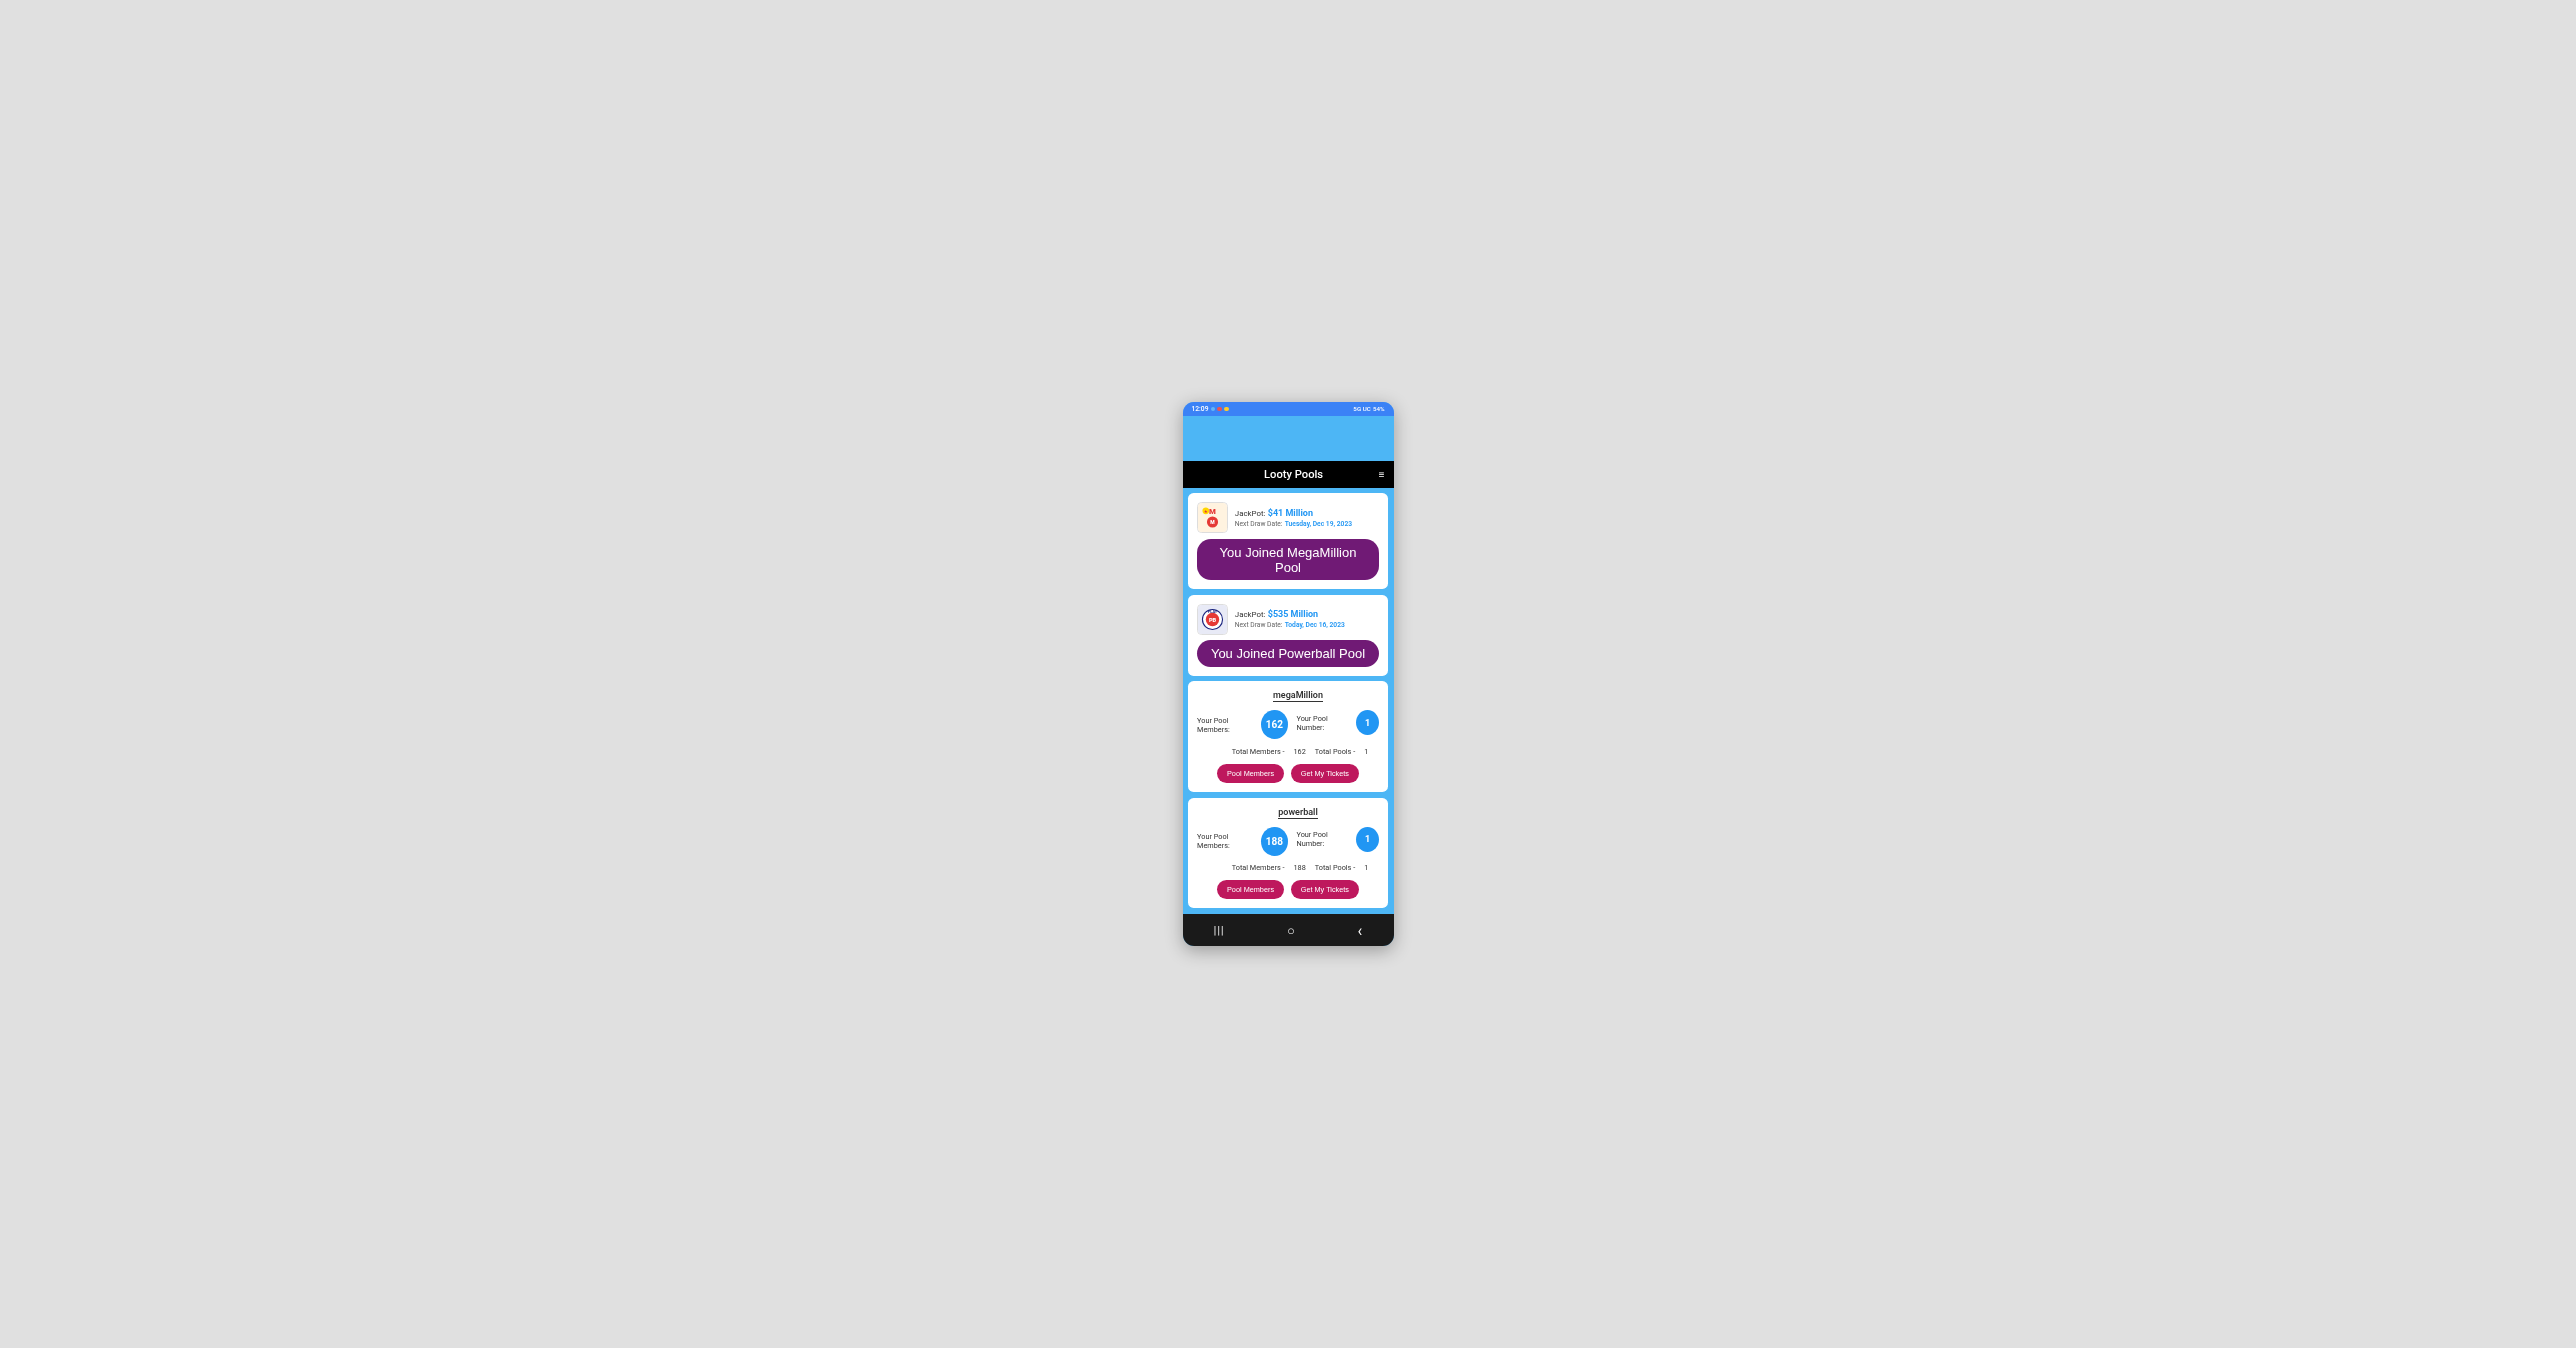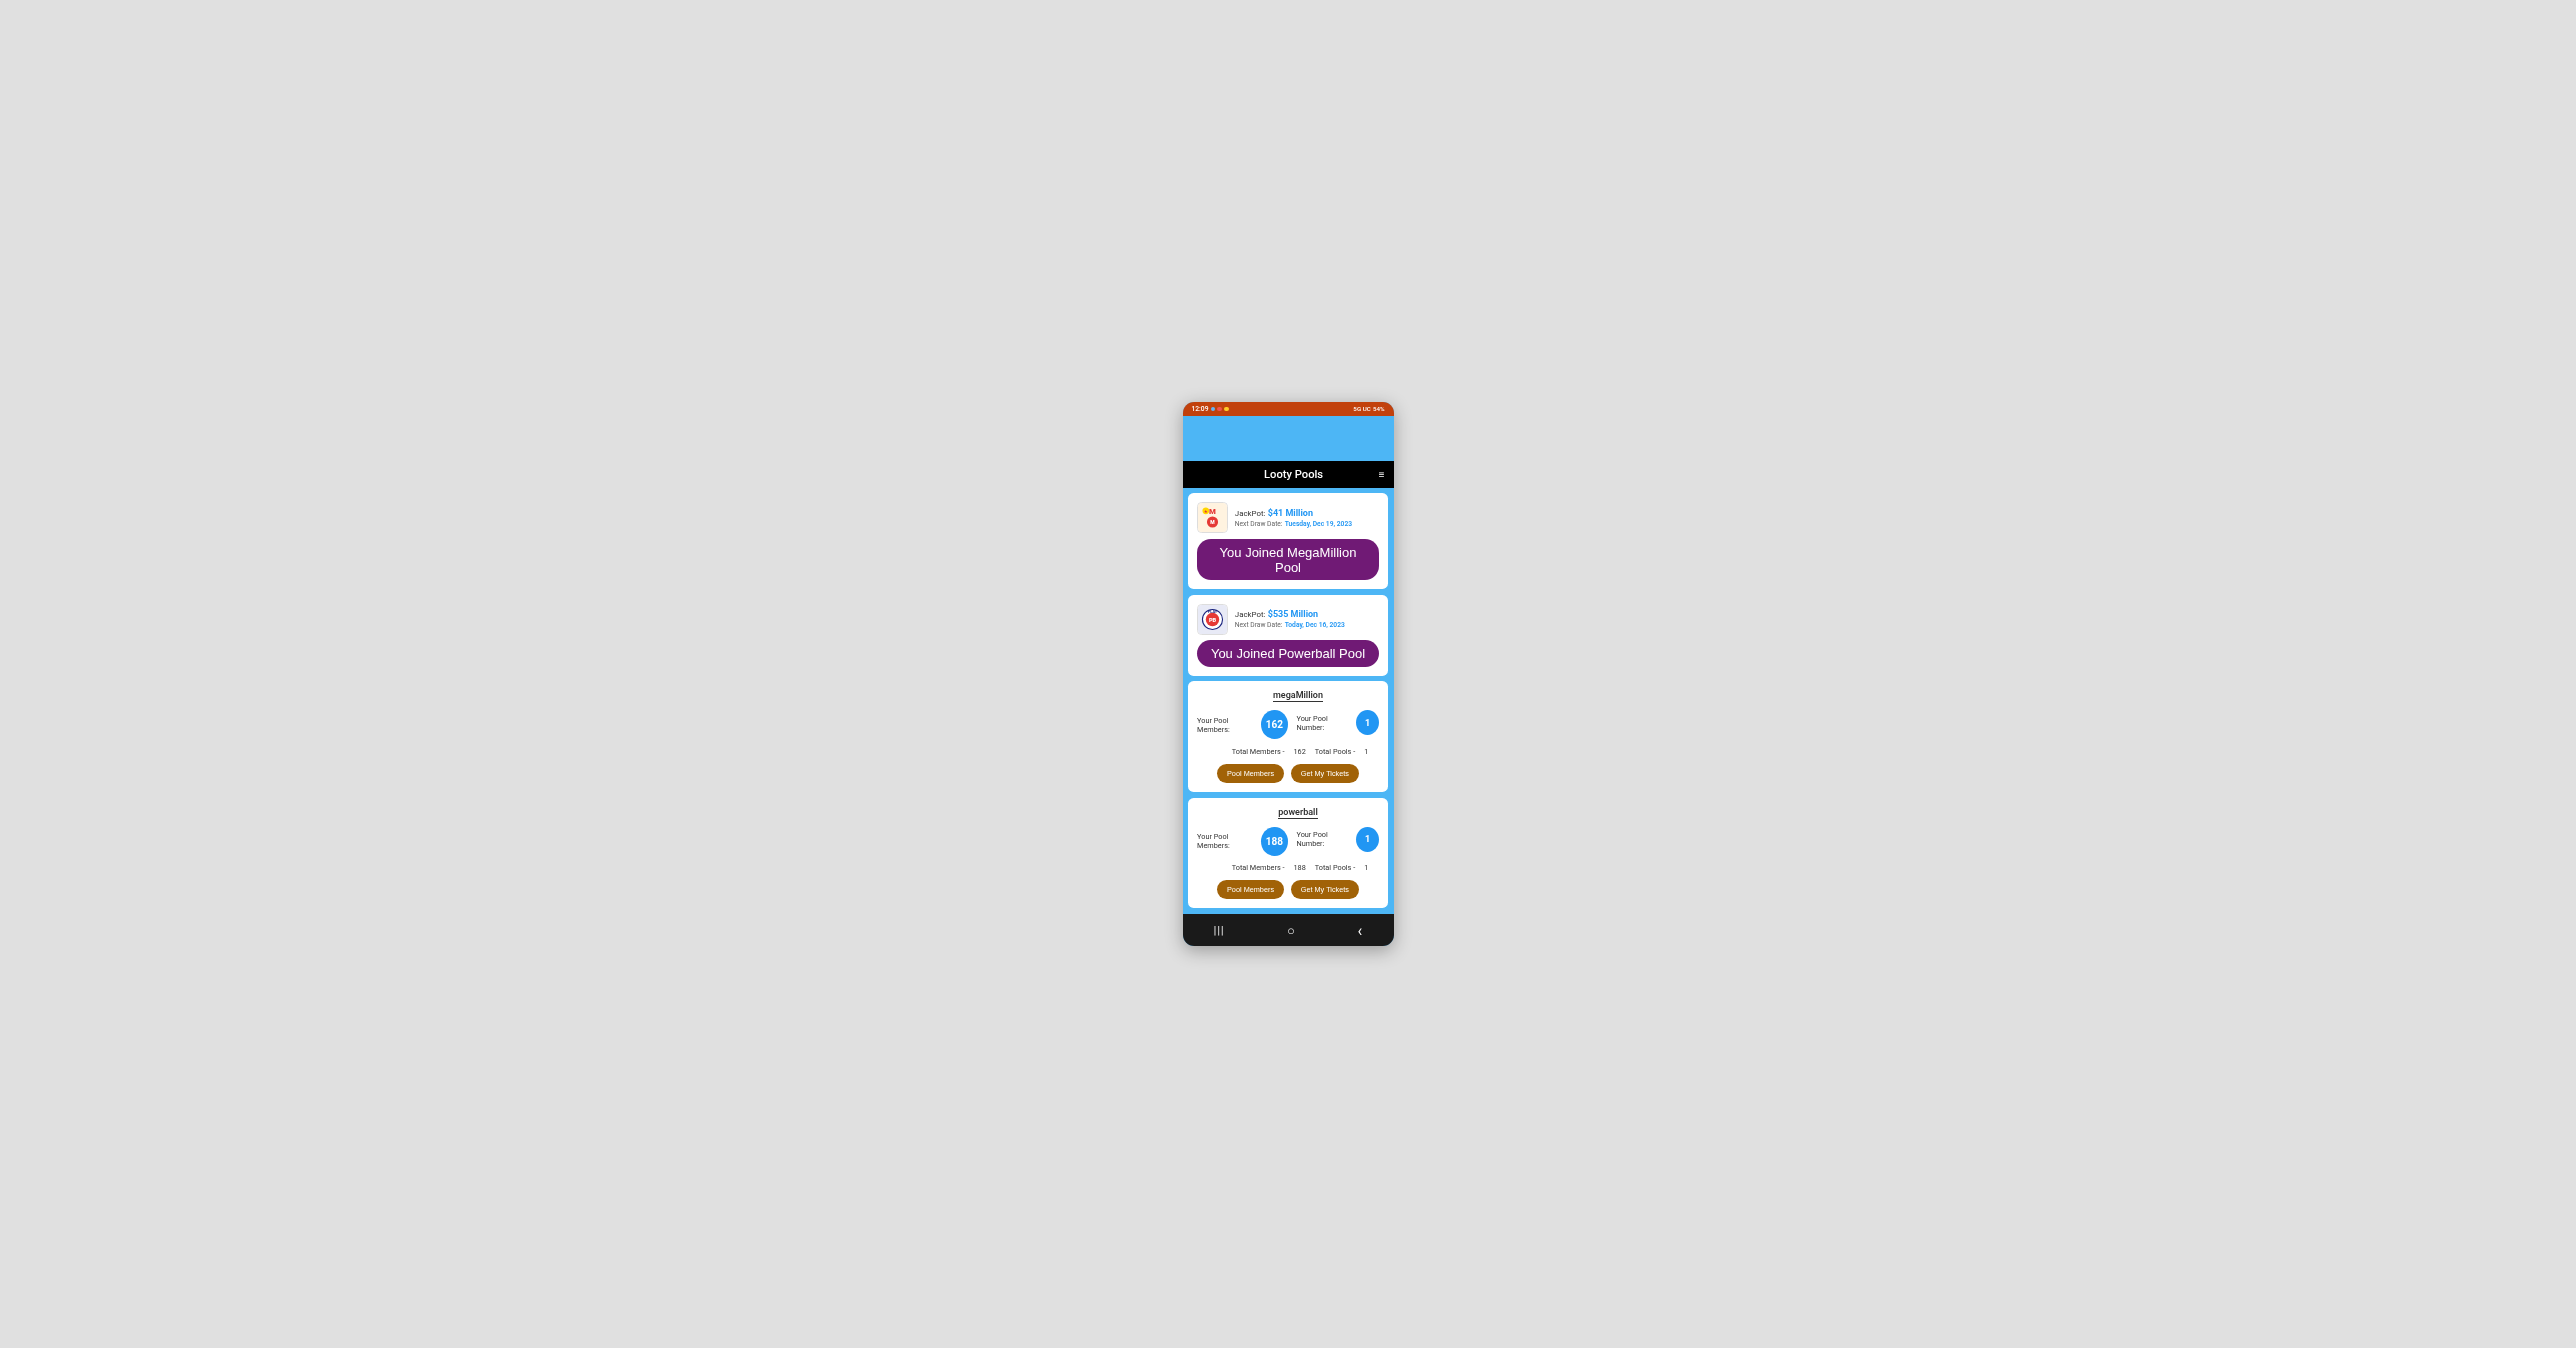--- a/index.html
+++ b/index.html
@@ -20,21 +20,21 @@
 
     .phone-frame {
       width: 211px;
       background: #4db6f5;
       border-radius: 11.2px;
       overflow: hidden;
       box-shadow: 0 4.5px 18px rgba(0,0,0,0.3);
     }
 
     .status-bar {
-      background: #c2410c;
+      background: #3b82f6;
       display: flex;
       justify-content: space-between;
       align-items: center;
       padding: 3.4px 9px;
       color: white;
       font-size: 6.7px;
       font-weight: 500;
     }
 
     .status-left {
@@ -228,21 +228,21 @@
       margin-left: 24px;
     }
 
     .pool-buttons {
       display: flex;
       gap: 6.7px;
       justify-content: center;
     }
 
     .pool-button {
-      background: #a16207;
+      background: #be185d;
       color: white;
       border: none;
       border-radius: 14px;
       padding: 5px 10px;
       font-size: 7.3px;
       font-weight: 500;
       cursor: pointer;
     }
 
     .nav-bar {

